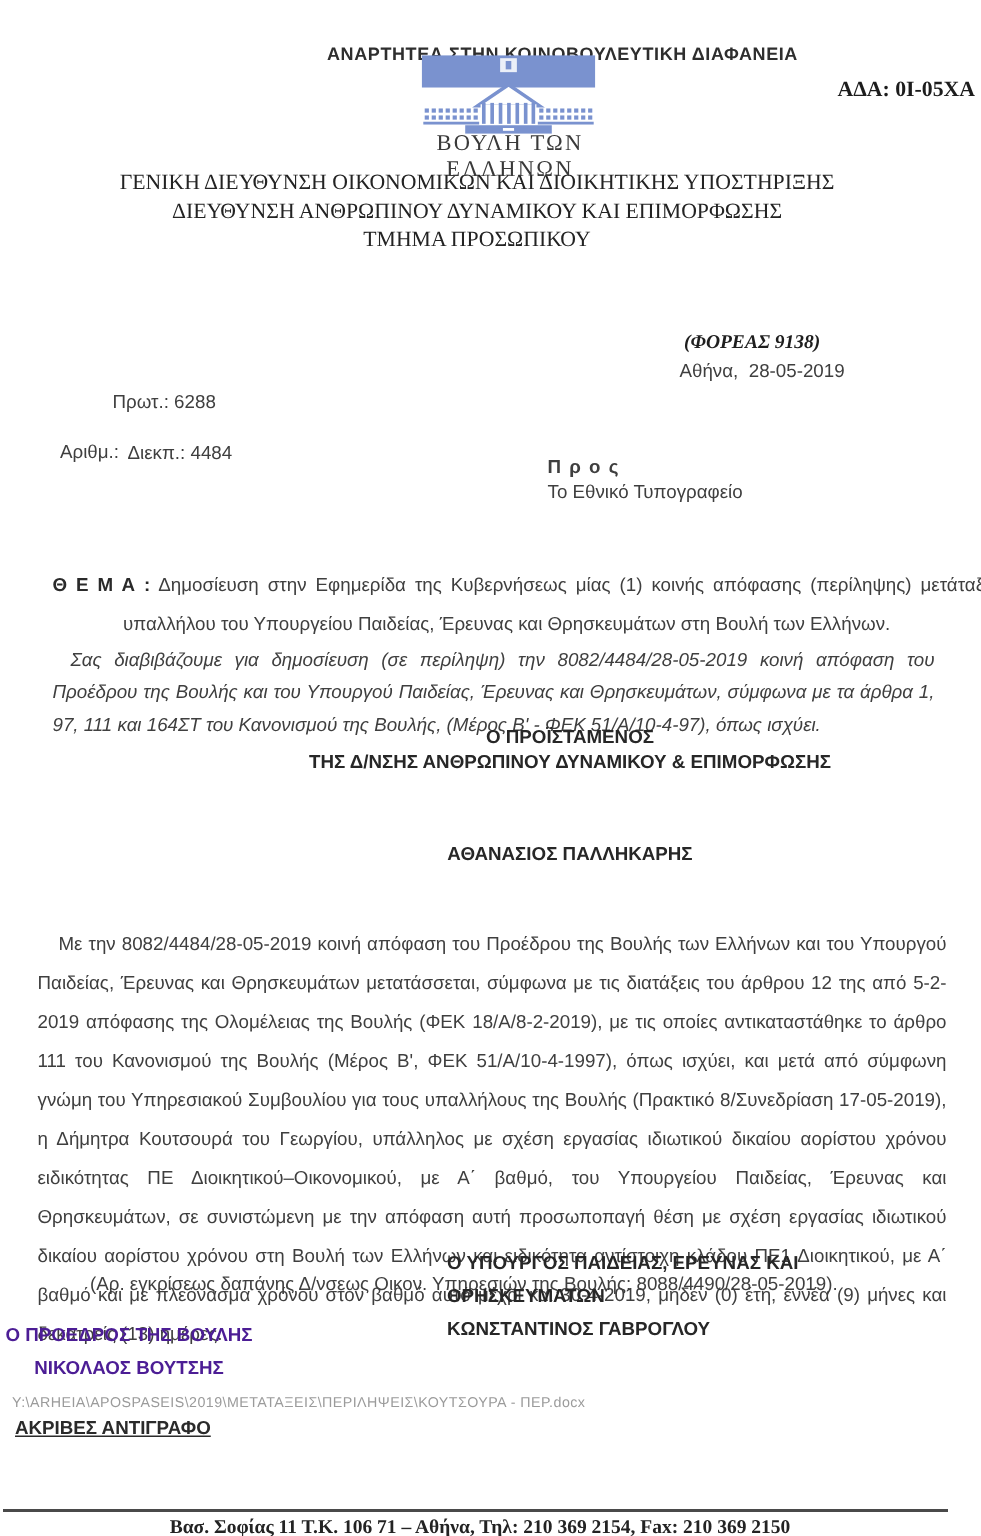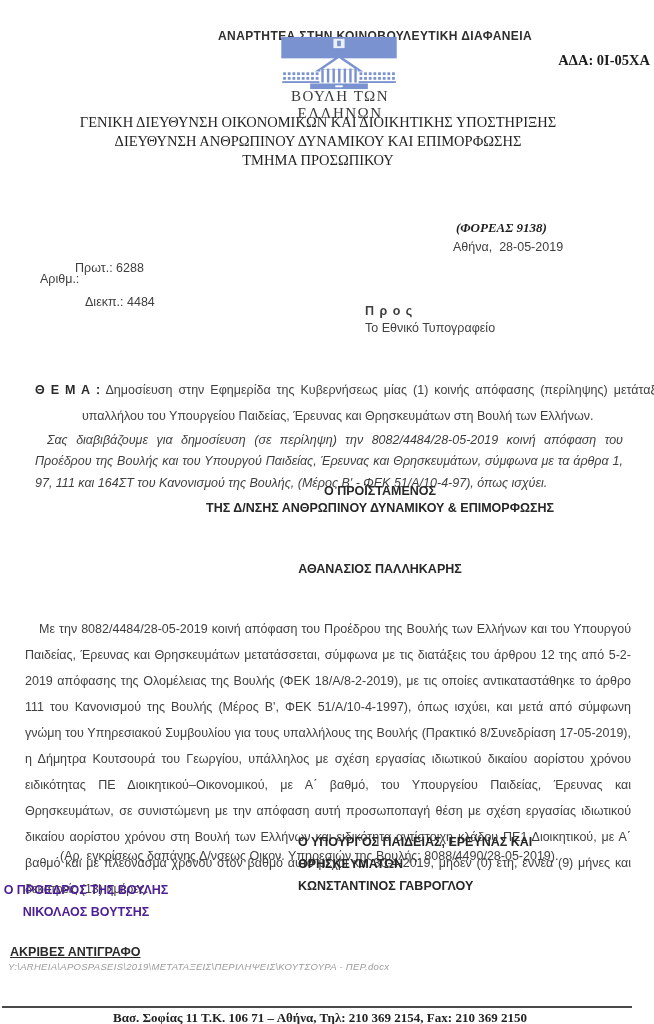--- a/index.html
+++ b/index.html
@@ -26,21 +26,21 @@
   .logo-caption{top:88px;left:248px;width:184px;text-align:center;
     font-size:15px;letter-spacing:1.5px;color:#3a3a3a;}
 
   .org-block{top:113px;left:15px;width:606px;text-align:center;
     font-size:14.5px;line-height:19px;color:#232323;}
   .foreas{top:176px;left:456px;font-size:13px;font-weight:bold;font-style:italic;color:#1e1e1e;margin-top:44px;}
 
   .contact{top:196px;left:40px;font-size:12.5px;line-height:16.5px;}
   .date-line{top:240px;left:453px;font-size:12.5px;white-space:pre;}
   .prot{top:261px;left:75px;font-size:12.5px;}
-  .arithm{top:272px;left:40px;font-size:12.5px;}
+  .arithm{top:294px;left:40px;font-size:12.5px;}
   .diekp{top:295px;left:85px;font-size:12.5px;}
 
   .to-label{top:304px;left:365px;font-size:12.5px;font-weight:bold;letter-spacing:1px;}
   .to-value{top:321px;left:365px;font-size:12.5px;}
 
   .subject{top:364px;left:35px;width:587px;font-size:12.5px;line-height:26px;
     padding-left:47px;text-indent:-47px;}
   .subject .lbl{font-weight:bold;color:#2a2a2a;}
 
   .para1{top:417px;left:35px;width:588px;font-size:12.5px;line-height:21.5px;text-indent:12px;font-style:italic;}
@@ -53,21 +53,21 @@
   .para2{top:603px;left:25px;width:606px;font-size:12.5px;line-height:26px;text-indent:14px;}
   .para3{top:836px;left:60px;font-size:12.5px;}
 
   .sig-left{top:879px;left:0px;width:172px;text-align:center;
     font-size:12.5px;font-weight:bold;line-height:22px;color:#4c1d95;}
   .sig-right{top:831px;left:298px;width:326px;text-align:left;
     font-size:12.5px;font-weight:bold;line-height:22px;color:#272727;}
 
   .certified{top:945px;left:10px;font-size:12.5px;font-weight:bold;
     text-decoration:underline;color:#2a2a2a;}
-  .filepath{top:961px;left:8px;font-size:9.5px;font-style:italic;color:#9b9b9b;letter-spacing:0.3px;}
+  .filepath{top:930px;left:8px;font-size:9.5px;color:#9b9b9b;letter-spacing:0.3px;}
 
   .footer-rule{top:1006px;left:2px;width:630px;height:0;border-top:2px solid #4a4a4a;}
   .footer-address{top:1010px;left:0;width:640px;text-align:center;
     font-size:13px;font-weight:bold;color:#232323;}
 </style>
 </head>
 <body>
 
 <div class="page">
 

